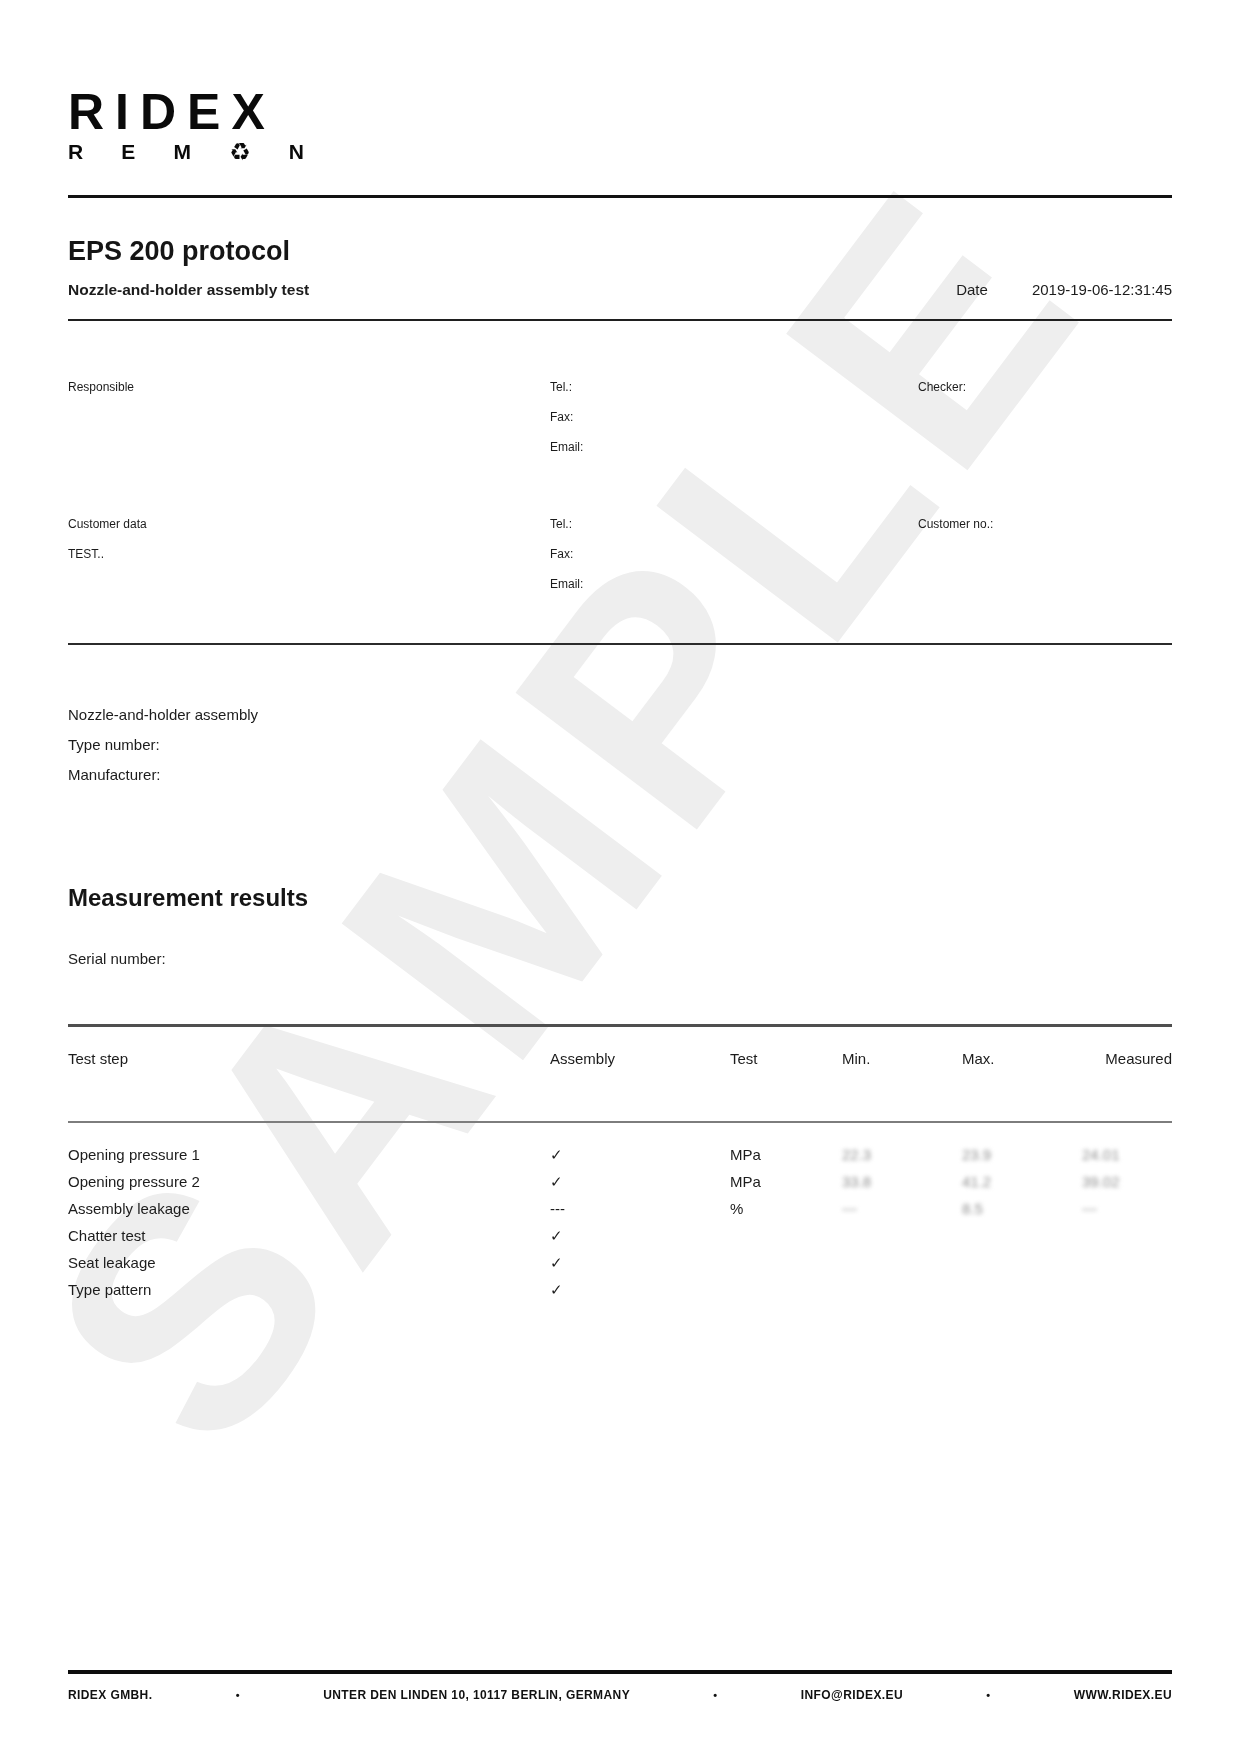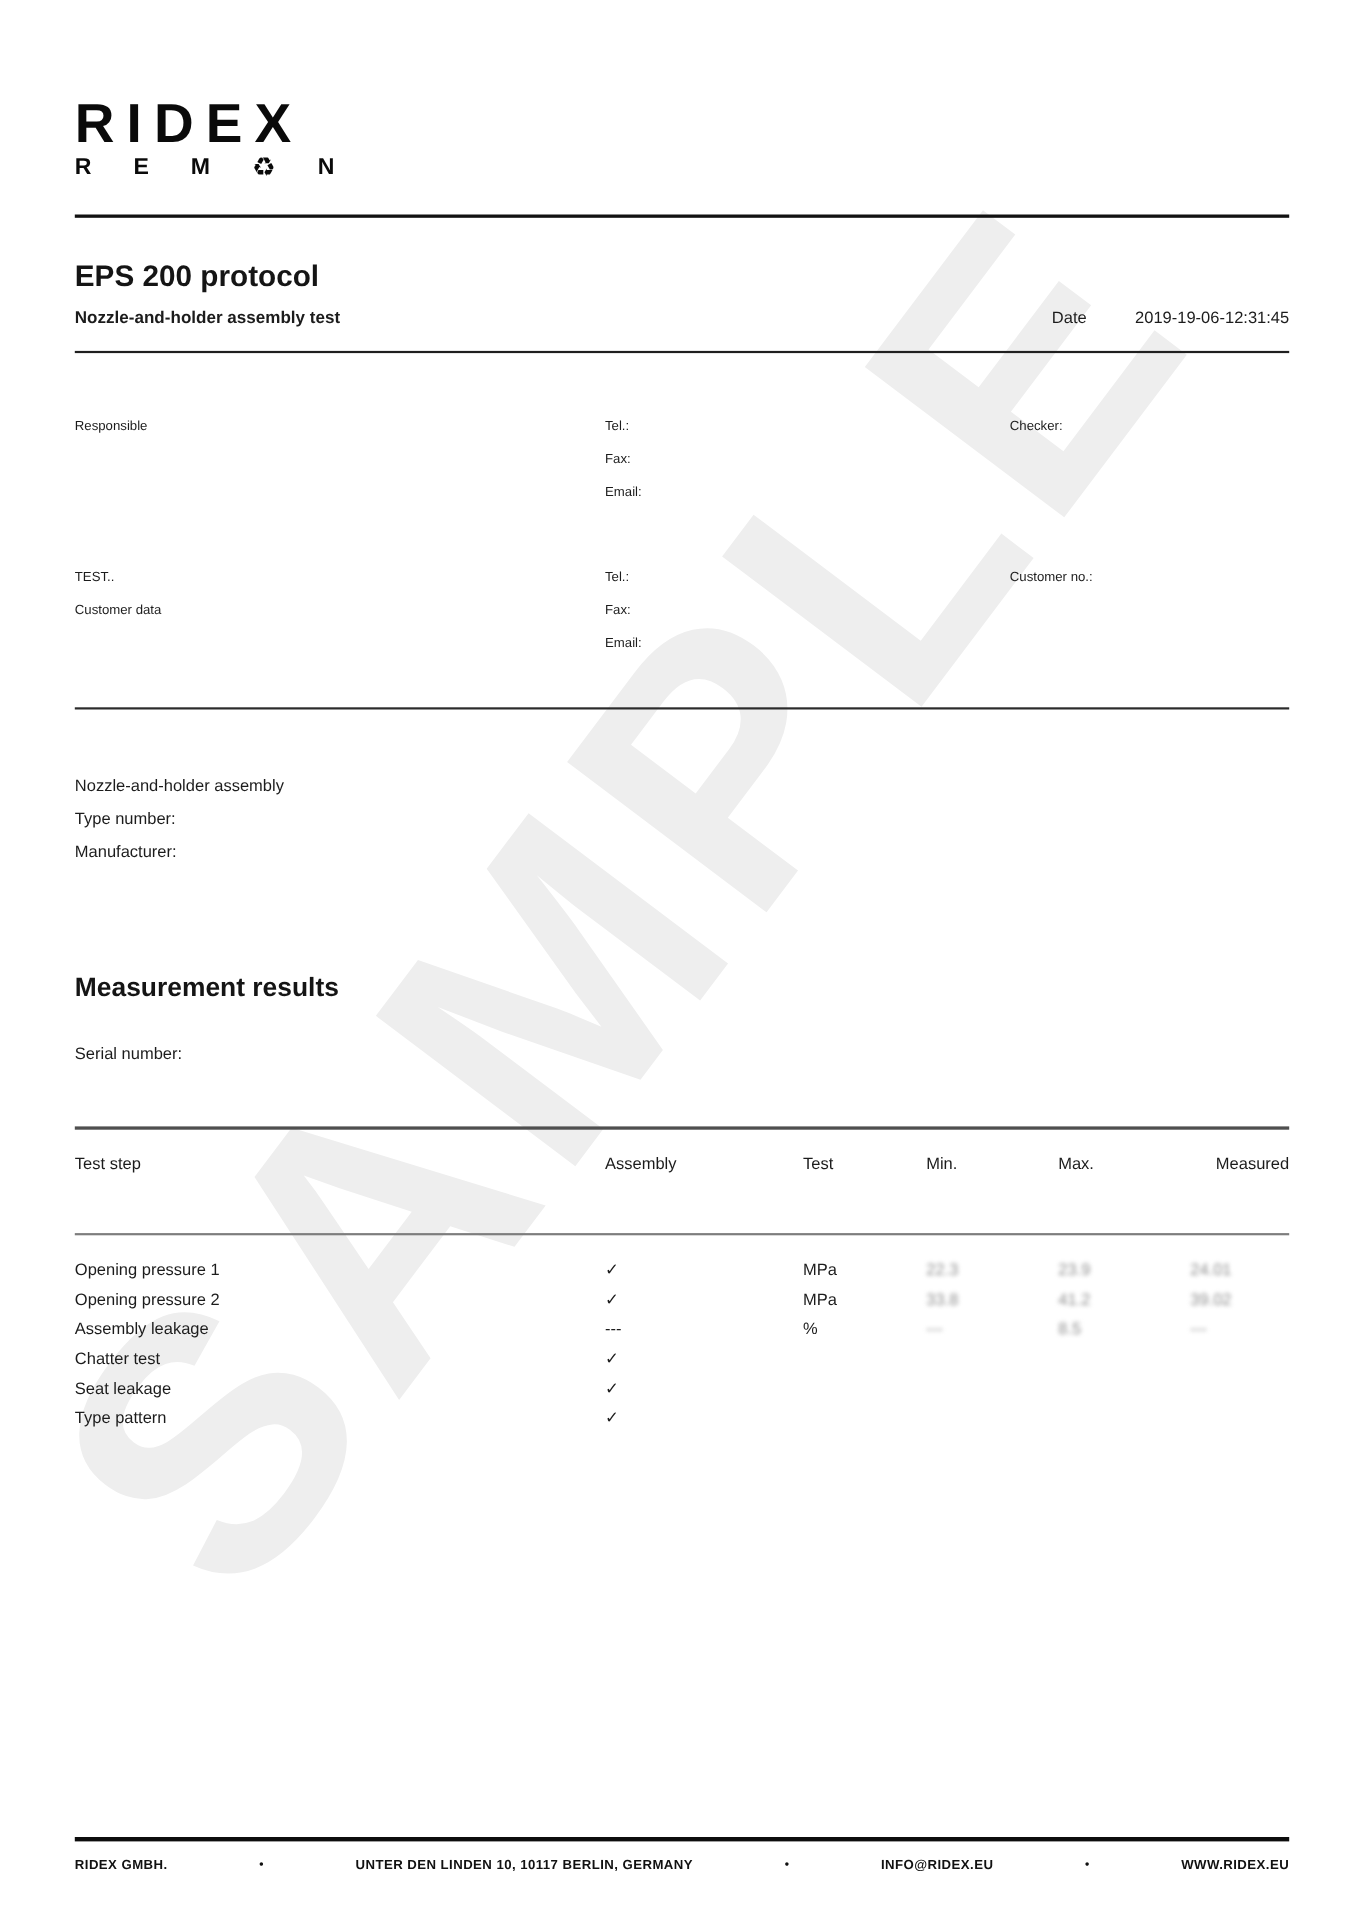--- a/index.html
+++ b/index.html
@@ -97,22 +97,22 @@
     <div>
       <div>Tel.:</div>
       <div>Fax:</div>
       <div>Email:</div>
     </div>
     <div>Checker:</div>
   </div>
 
   <div class="abs contact-grid cg-b2">
     <div>
+      <div>Customer data</div>
       <div>TEST..</div>
-      <div>Customer data</div>
     </div>
     <div>
       <div>Tel.:</div>
       <div>Fax:</div>
       <div>Email:</div>
     </div>
     <div>Customer no.:</div>
   </div>
 
   <div class="abs rule rule-cust"></div>

